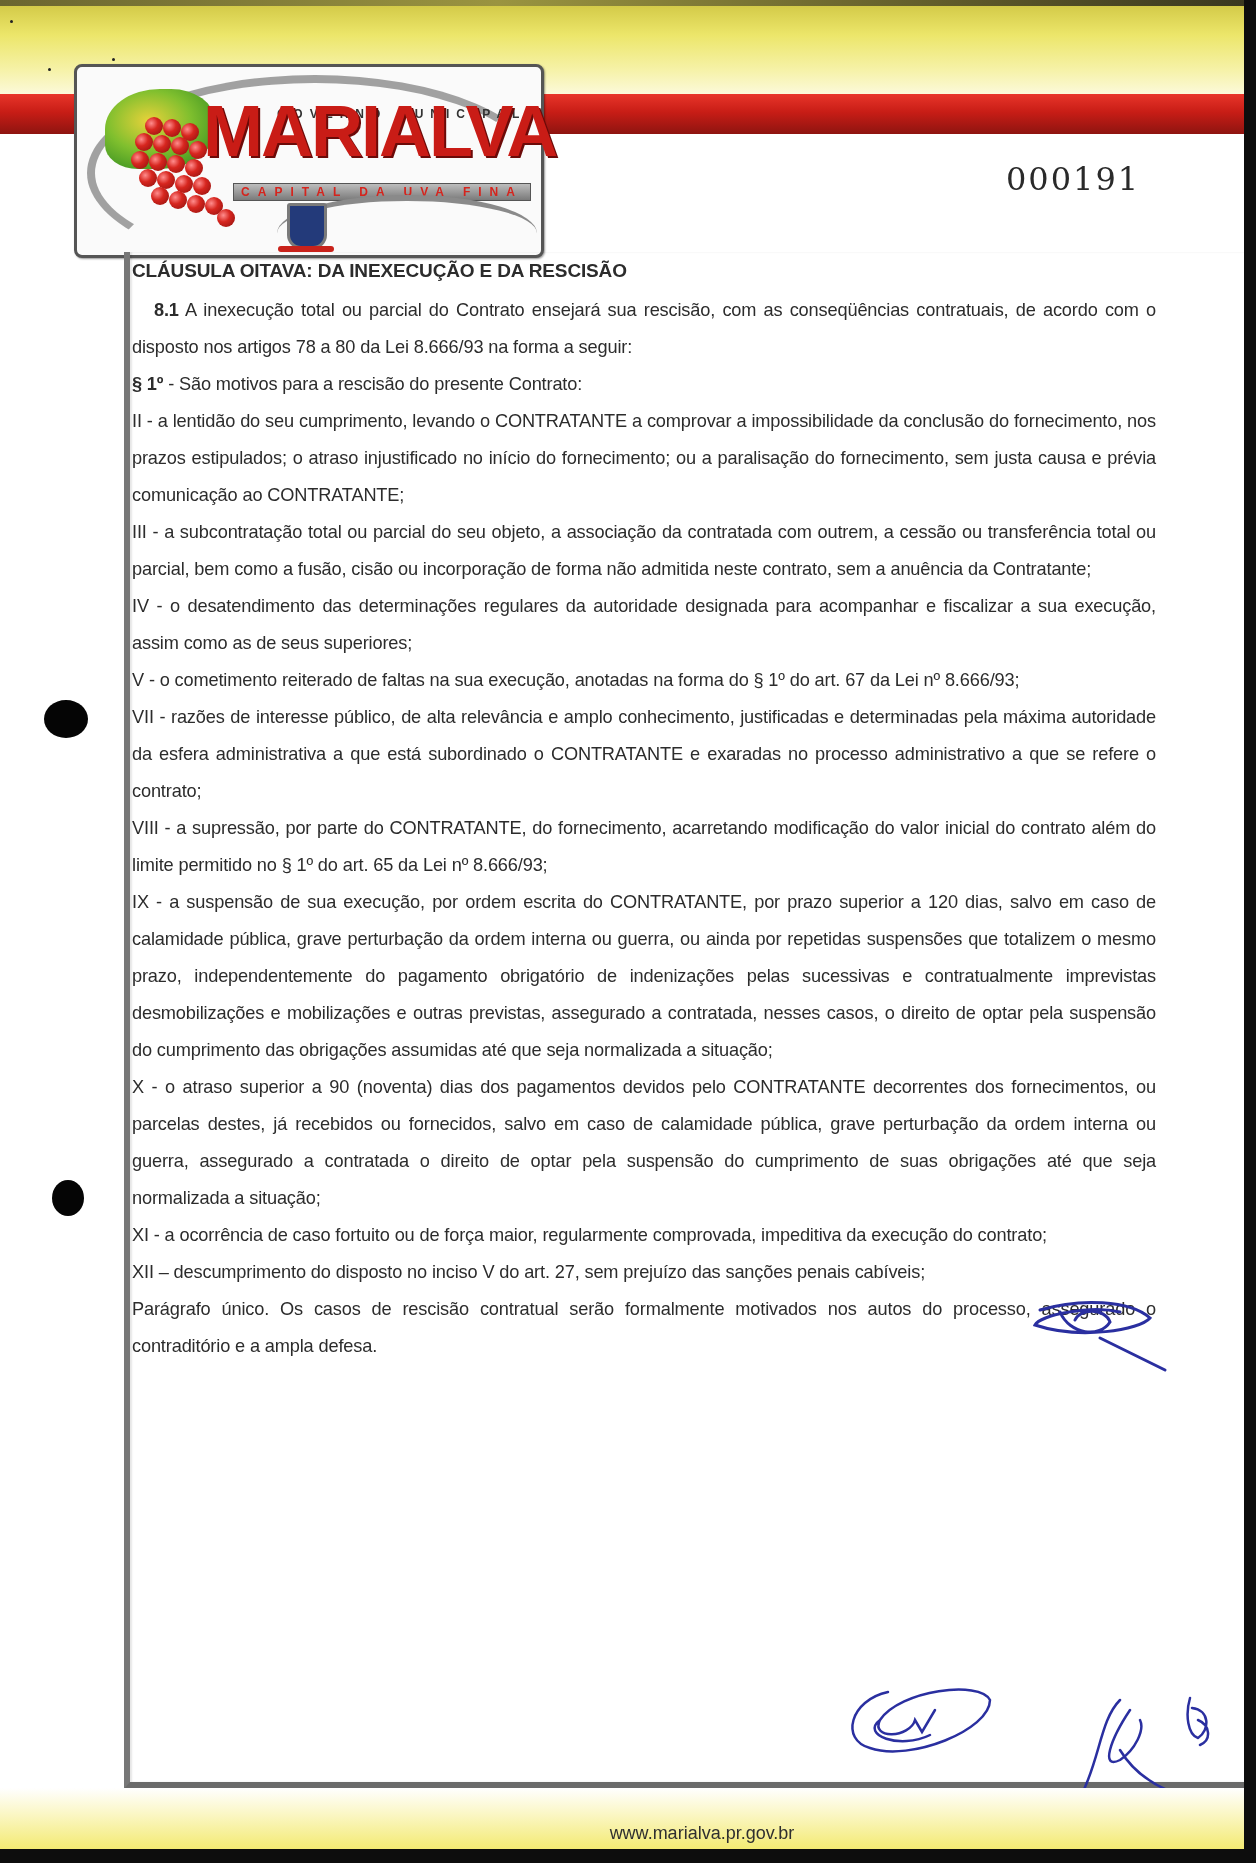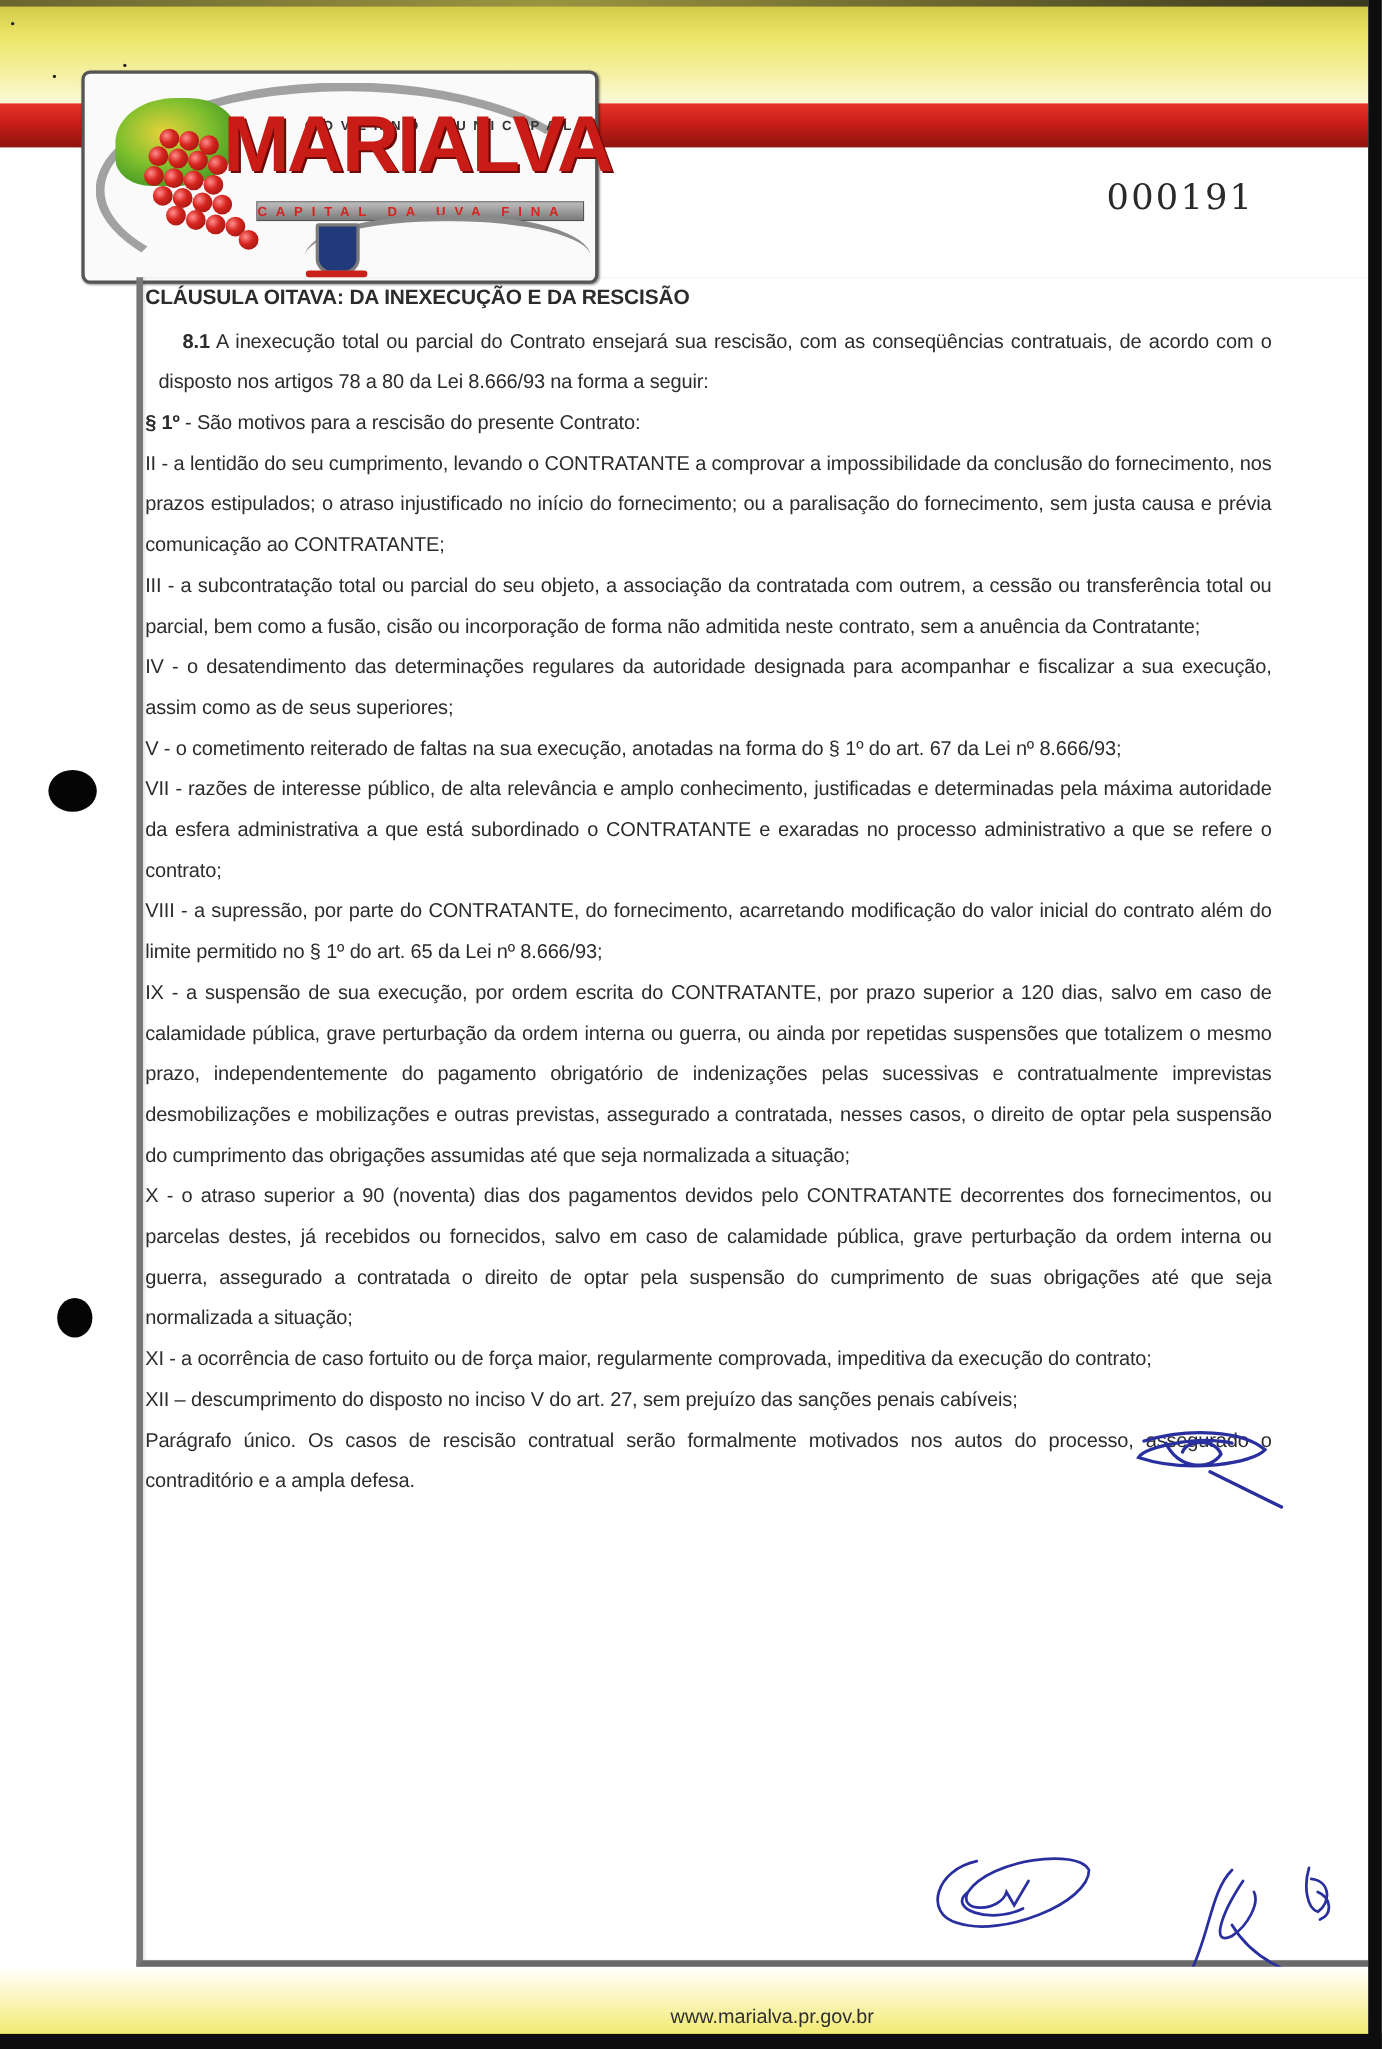--- a/index.html
+++ b/index.html
@@ -57,21 +57,21 @@
     .brand {
       position: absolute; left: 126px; top: 28px; font-size: 72px; font-weight: bold;
       color: #c91c16; letter-spacing: -2px; line-height: 1; transform: scaleY(1.0);
       text-shadow: 2px 2px 0 #6c0a08;
       font-family: "Liberation Sans", sans-serif;
     }
     .tagline {
       position: absolute; left: 156px; top: 116px; width: 296px; height: 16px;
       background: linear-gradient(180deg, #bdbdbd, #7a7a7a); border: 1px solid #555;
       color: #d5241d; font-size: 12px; font-weight: bold; letter-spacing: 8px;
-      text-align: left; line-height: 16px; overflow: hidden; white-space: nowrap;
+      text-align: center; line-height: 16px; overflow: hidden; white-space: nowrap;
     }
     .crest {
       position: absolute; left: 210px; top: 136px; width: 34px; height: 40px;
       background: #233a7a; border: 3px solid #7a7a7a; border-radius: 3px 3px 14px 14px;
     }
     .crest::after {
       content: ""; position: absolute; left: -12px; bottom: -6px; width: 56px; height: 6px;
       background: #c9221b; border-radius: 3px;
     }
     .doc-number {
@@ -83,21 +83,21 @@
       border-left: 6px solid #777; border-bottom: 7px solid #6a6a6a;
       box-shadow: inset 2px 0 2px rgba(0,0,0,0.1);
     }
     .content {
       position: absolute; left: 132px; top: 252px; width: 1024px;
       font-family: "Liberation Sans", sans-serif; font-size: 18.2px; color: #2c2c2c;
       line-height: 37px; letter-spacing: -0.15px;
     }
     .content p { margin: 0; text-align: justify; }
     .clause-title { font-weight: bold; font-size: 19px; margin-bottom: 3px !important; }
-    .indent { text-indent: 22px; padding-left: 12px; }
+    .indent { text-indent: 22px; }
     .b { font-weight: bold; }
     .punch {
       position: absolute; background: #050505; border-radius: 50%;
     }
     .footer-band {
       position: absolute; left: 0; top: 1788px; width: 100%; height: 62px;
       background: linear-gradient(180deg, #ffffff 0%, #fbf7c8 40%, #f3ea70 100%);
     }
     .footer-line1 {
       position: absolute; left: 0; width: 100%; top: 1851px; text-align: center;

